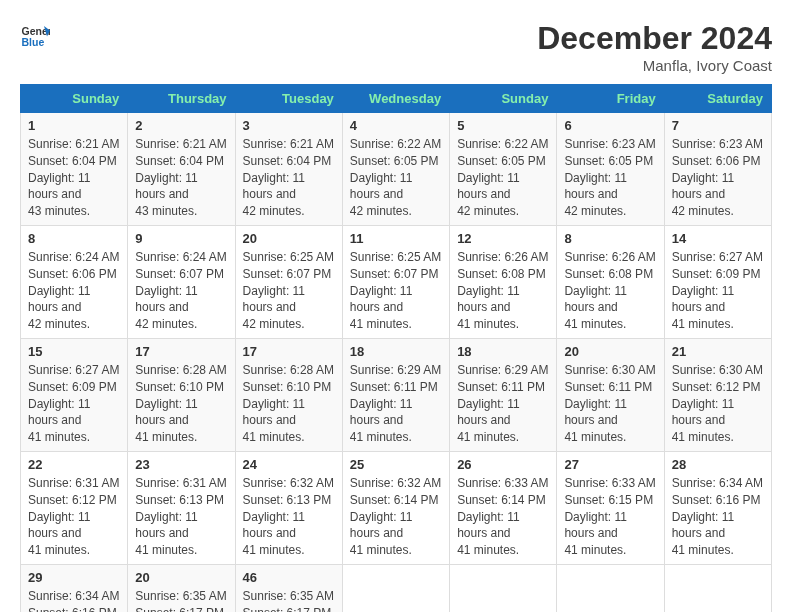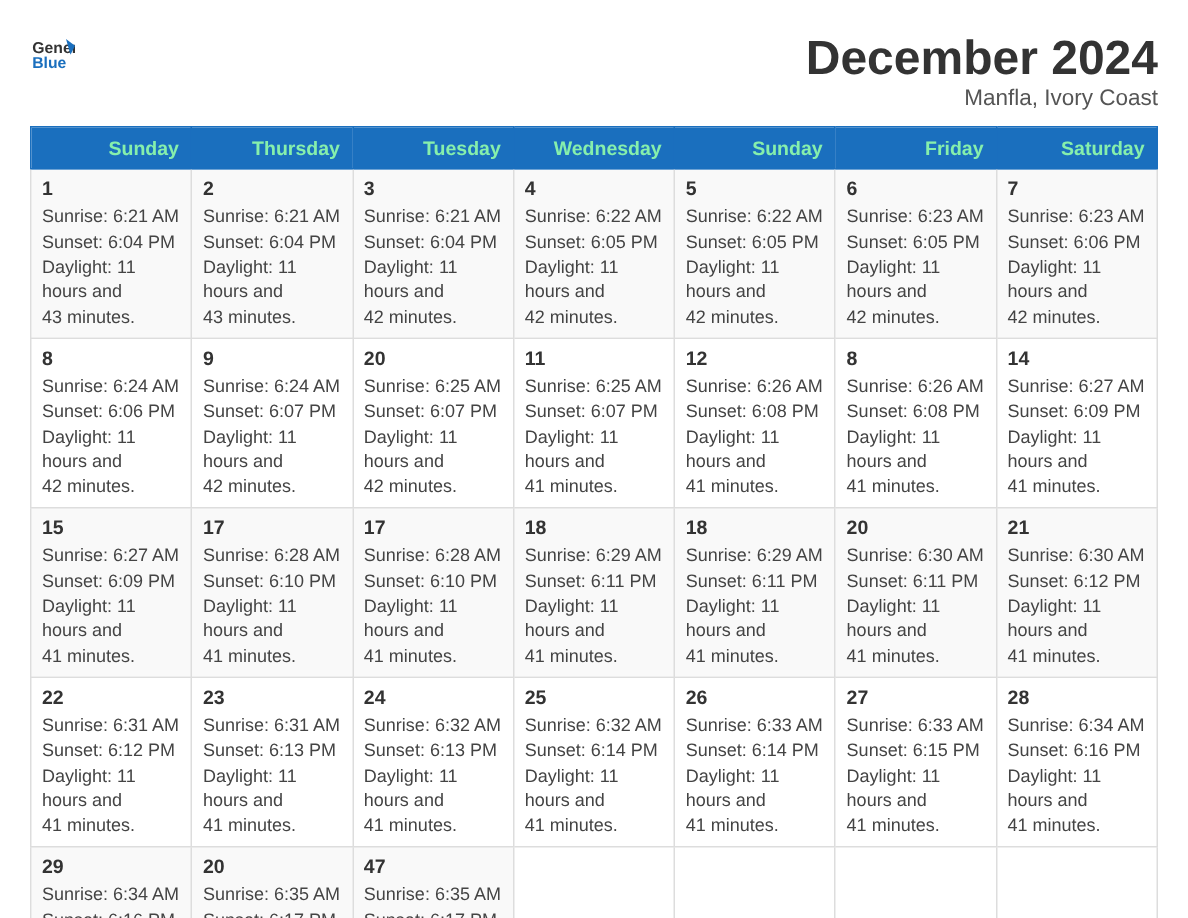--- a/index.html
+++ b/index.html
@@ -350,21 +350,21 @@
       </td>
         <td>
         <div class="day-num">20</div>
         <div class="day-info">
           Sunrise: 6:35 AM<br>
           Sunset: 6:17 PM<br>
           Daylight: 11 hours and<br>41 minutes.
         </div>
       </td>
         <td>
-        <div class="day-num">47</div>
+        <div class="day-num">46</div>
         <div class="day-info">
           Sunrise: 6:35 AM<br>
           Sunset: 6:17 PM<br>
           Daylight: 11 hours and<br>41 minutes.
         </div>
       </td>
         <td class="empty-cell"></td>
         <td class="empty-cell"></td>
         <td class="empty-cell"></td>
         <td class="empty-cell"></td>

